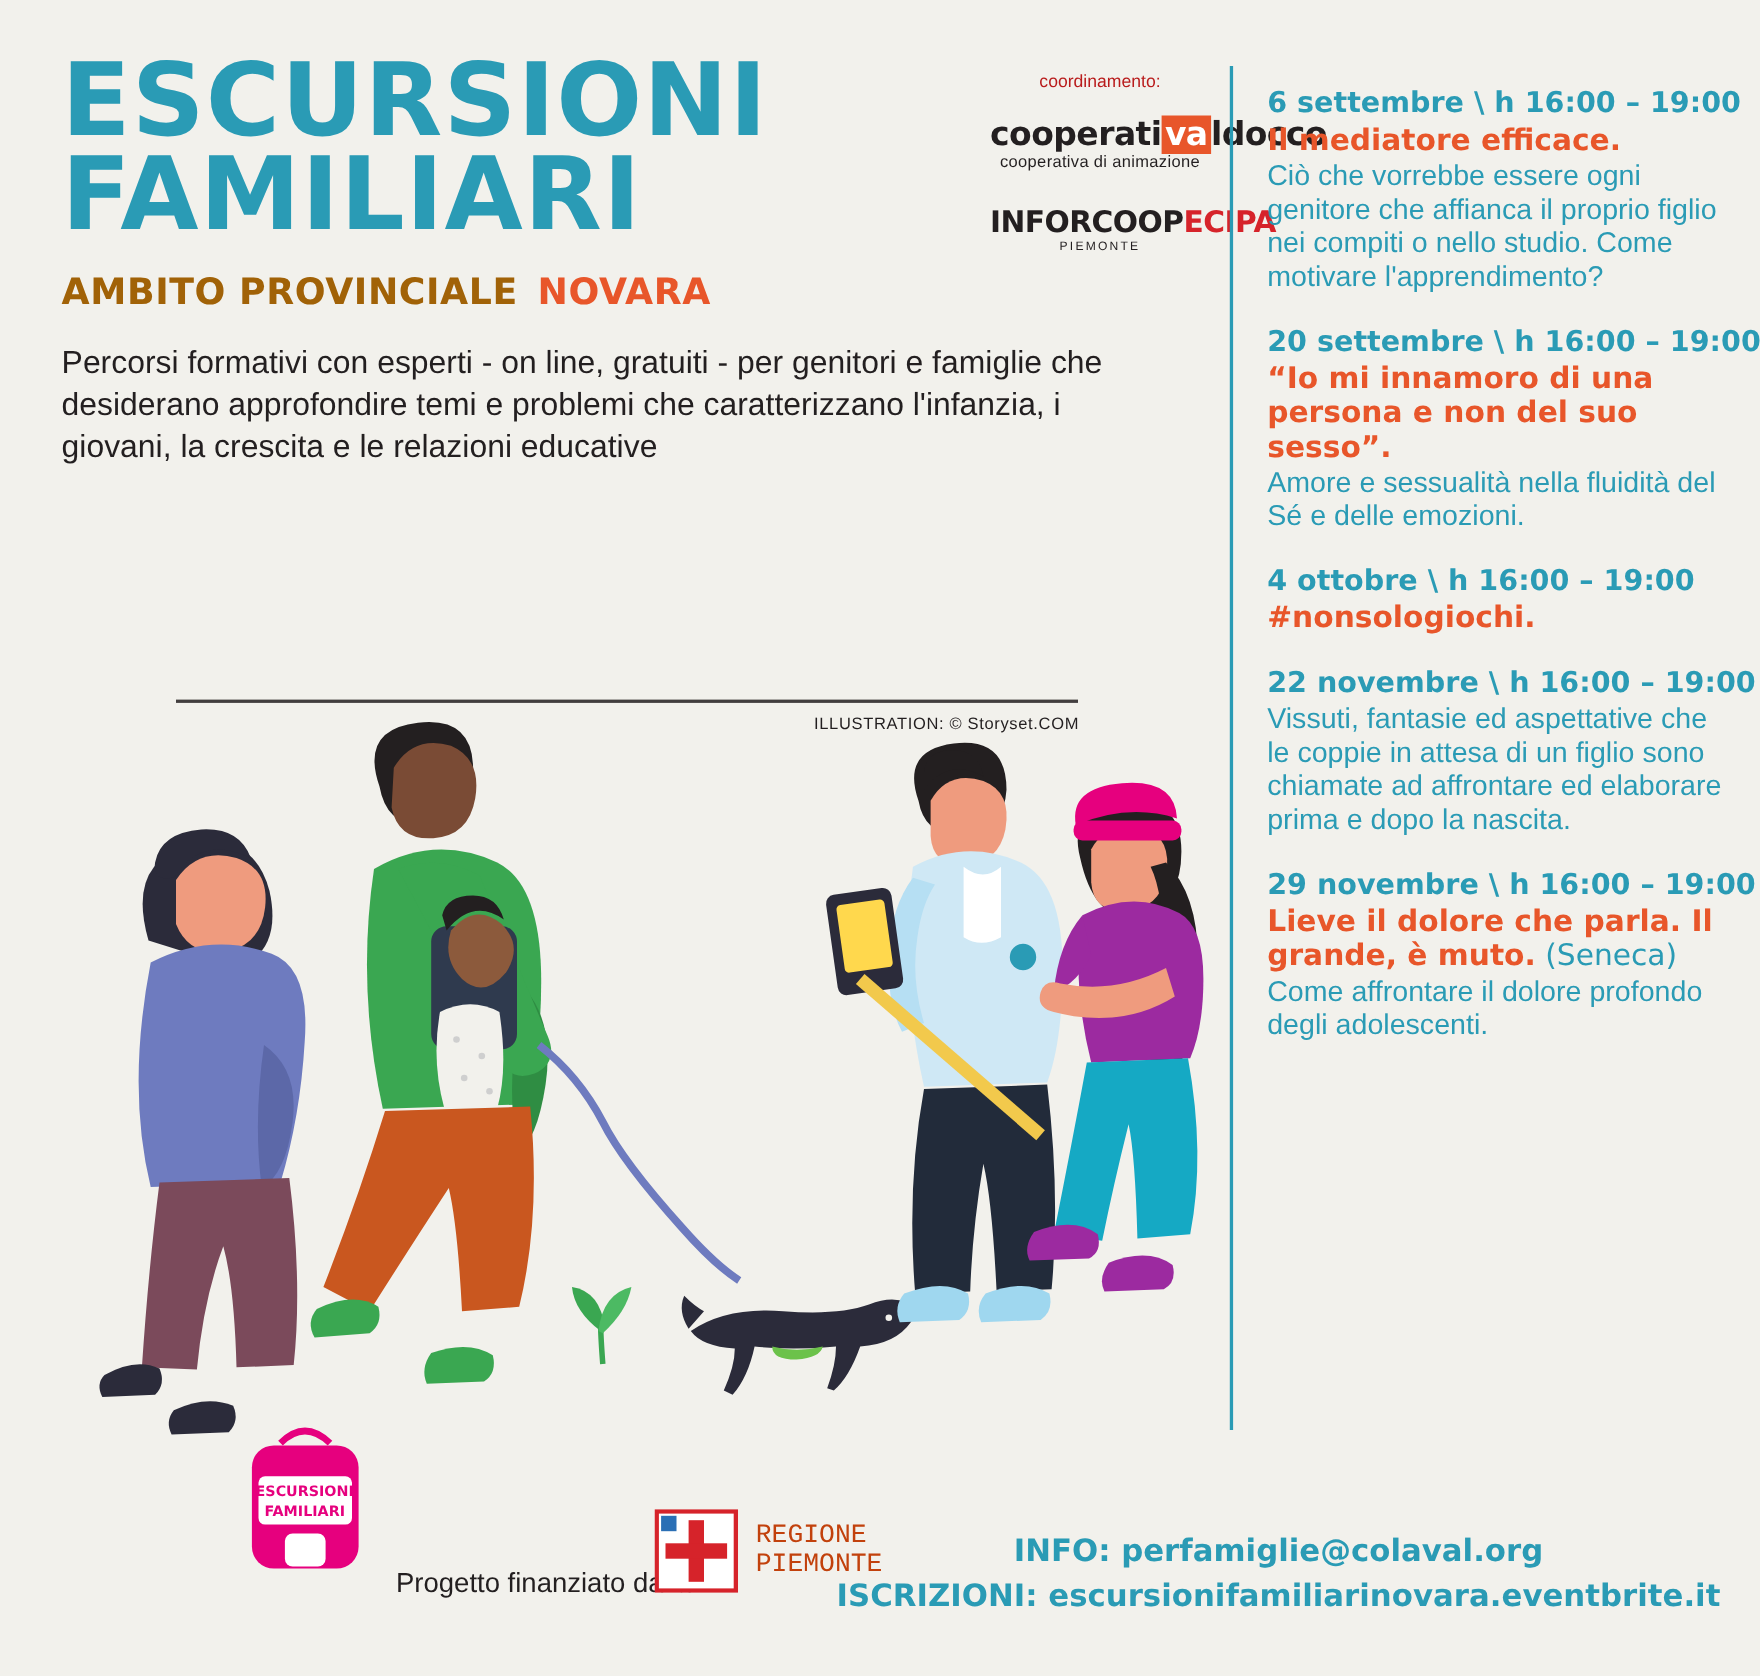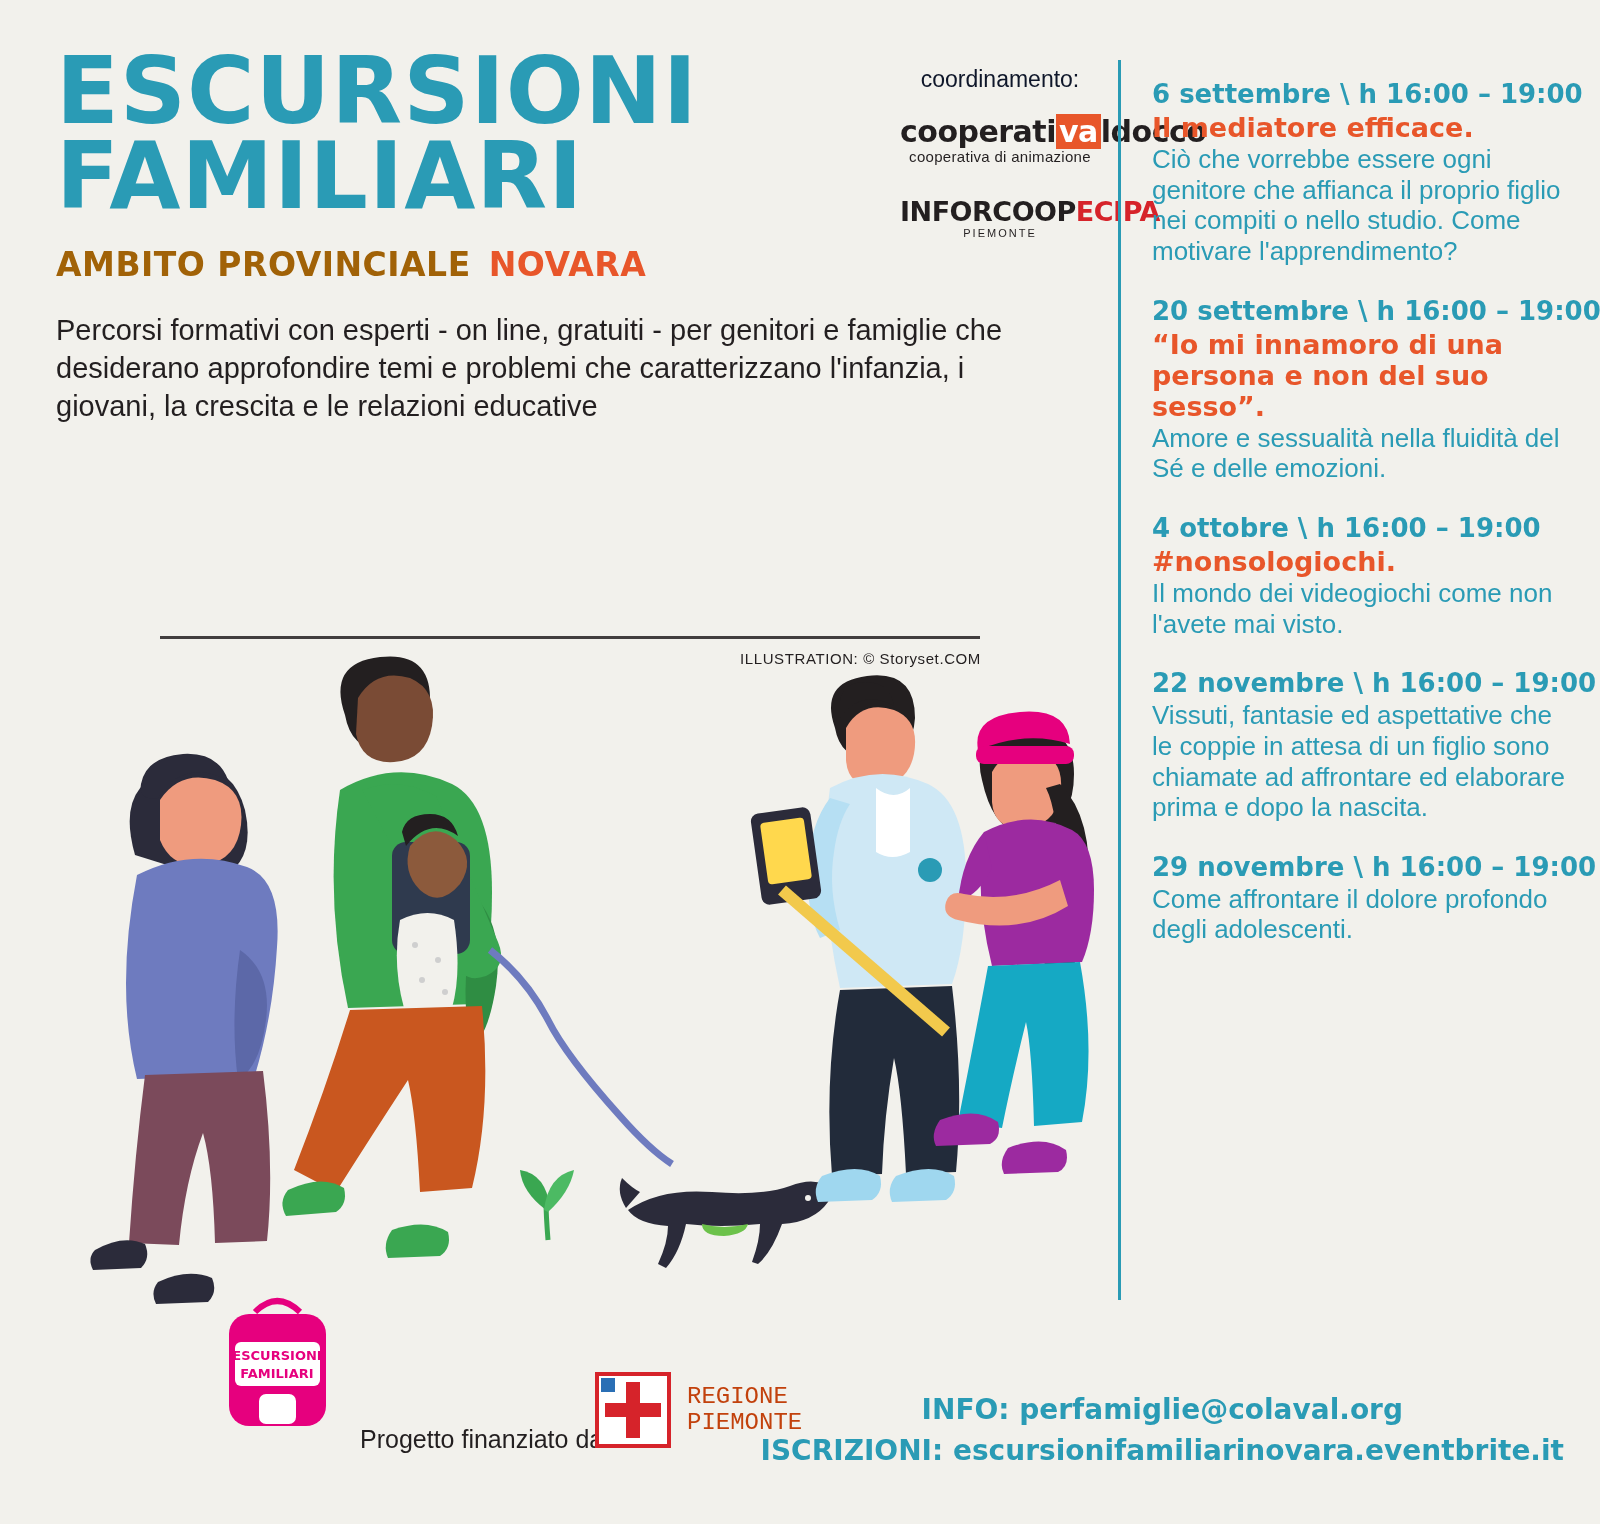--- a/index.html
+++ b/index.html
@@ -54,22 +54,22 @@
 
   
   .coord {
     position: absolute;
     left: 900px;
     top: 66px;
     width: 200px;
     text-align: center;
   }
   .coord-label {
-    font-size: 23px;
-    color: #0f172a;
+    font-size: 16px;
+    color: #b91c1c;
   }
   .logo-valdocco {
     margin-top: 24px;
     text-align: center;
     line-height: 1;
   }
   .logo-valdocco .lv-top {
     font-family: "DejaVu Sans", sans-serif;
     font-weight: bold;
     font-size: 30px;
@@ -262,30 +262,30 @@
 
     <div class="event">
       <div class="event-date">20 settembre \ h 16:00 – 19:00</div>
       <div class="event-head">“Io mi innamoro di una persona e non del suo sesso”.</div>
       <div class="event-body">Amore e sessualità nella fluidità del Sé e delle emozioni.</div>
     </div>
 
     <div class="event">
       <div class="event-date">4 ottobre \ h 16:00 – 19:00</div>
       <div class="event-head">#nonsologiochi.</div>
-      <div class="event-body">Il mondo dei videogiochi come non l'avete mai visto.</div>
     </div>
 
     <div class="event">
       <div class="event-date">22 novembre \ h 16:00 – 19:00</div>
       <div class="event-body">Vissuti, fantasie ed aspettative che le coppie in attesa di un figlio sono chiamate ad affrontare ed elaborare prima e dopo la nascita.</div>
     </div>
 
     <div class="event">
       <div class="event-date">29 novembre \ h 16:00 – 19:00</div>
+      <div class="event-head"><span>Lieve il dolore che parla. Il grande, è muto.</span><span class="plain"> (Seneca)</span></div>
       <div class="event-body">Come affrontare il dolore profondo degli adolescenti.</div>
     </div>
 
   </div>
 
   <div class="illo">
     <svg width="1060" height="700" viewBox="0 0 1060 700">
 
       <g>
         <path d="M95 235 q-20 -70 35 -85 q60 -16 75 40 q12 55 -30 70 z" fill="#2b2b3a"></path>

